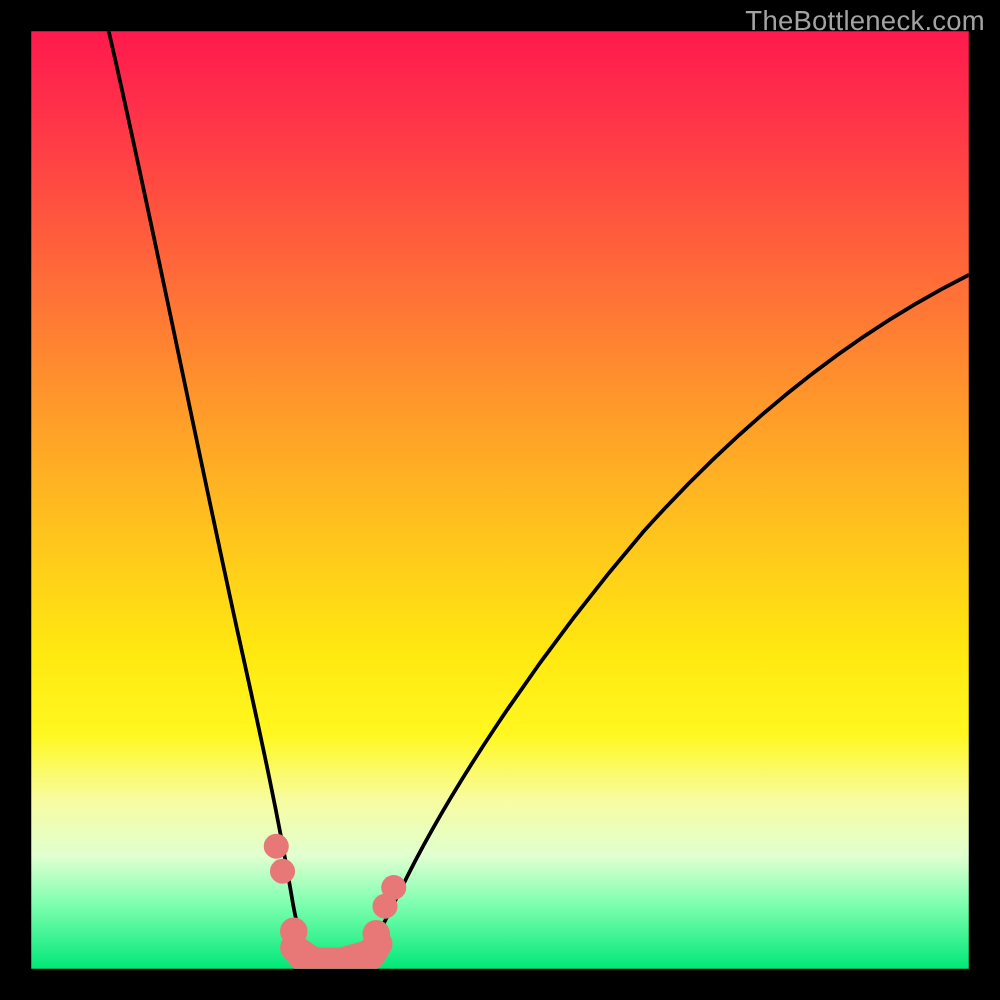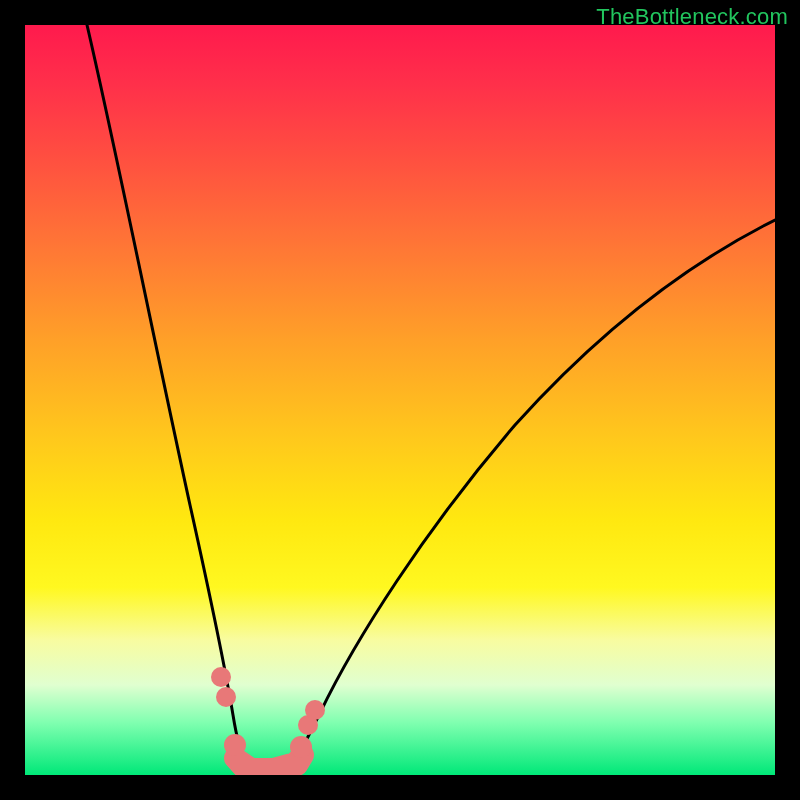--- a/index.html
+++ b/index.html
@@ -38,21 +38,21 @@
       #80ffb0 93%,
       #00e878 100%
     );
   }
   .watermark {
     position: absolute;
     top: 4px;
     right: 12px;
     font-family: Arial, Helvetica, sans-serif;
     font-size: 22px;
-    color: #22c55e;
+    color: #a3a3a3;
     font-weight: 500;
     letter-spacing: 0.2px;
   }
   svg.curves {
     position: absolute;
     top: 0;
     left: 0;
     width: 750px;
     height: 750px;
   }

